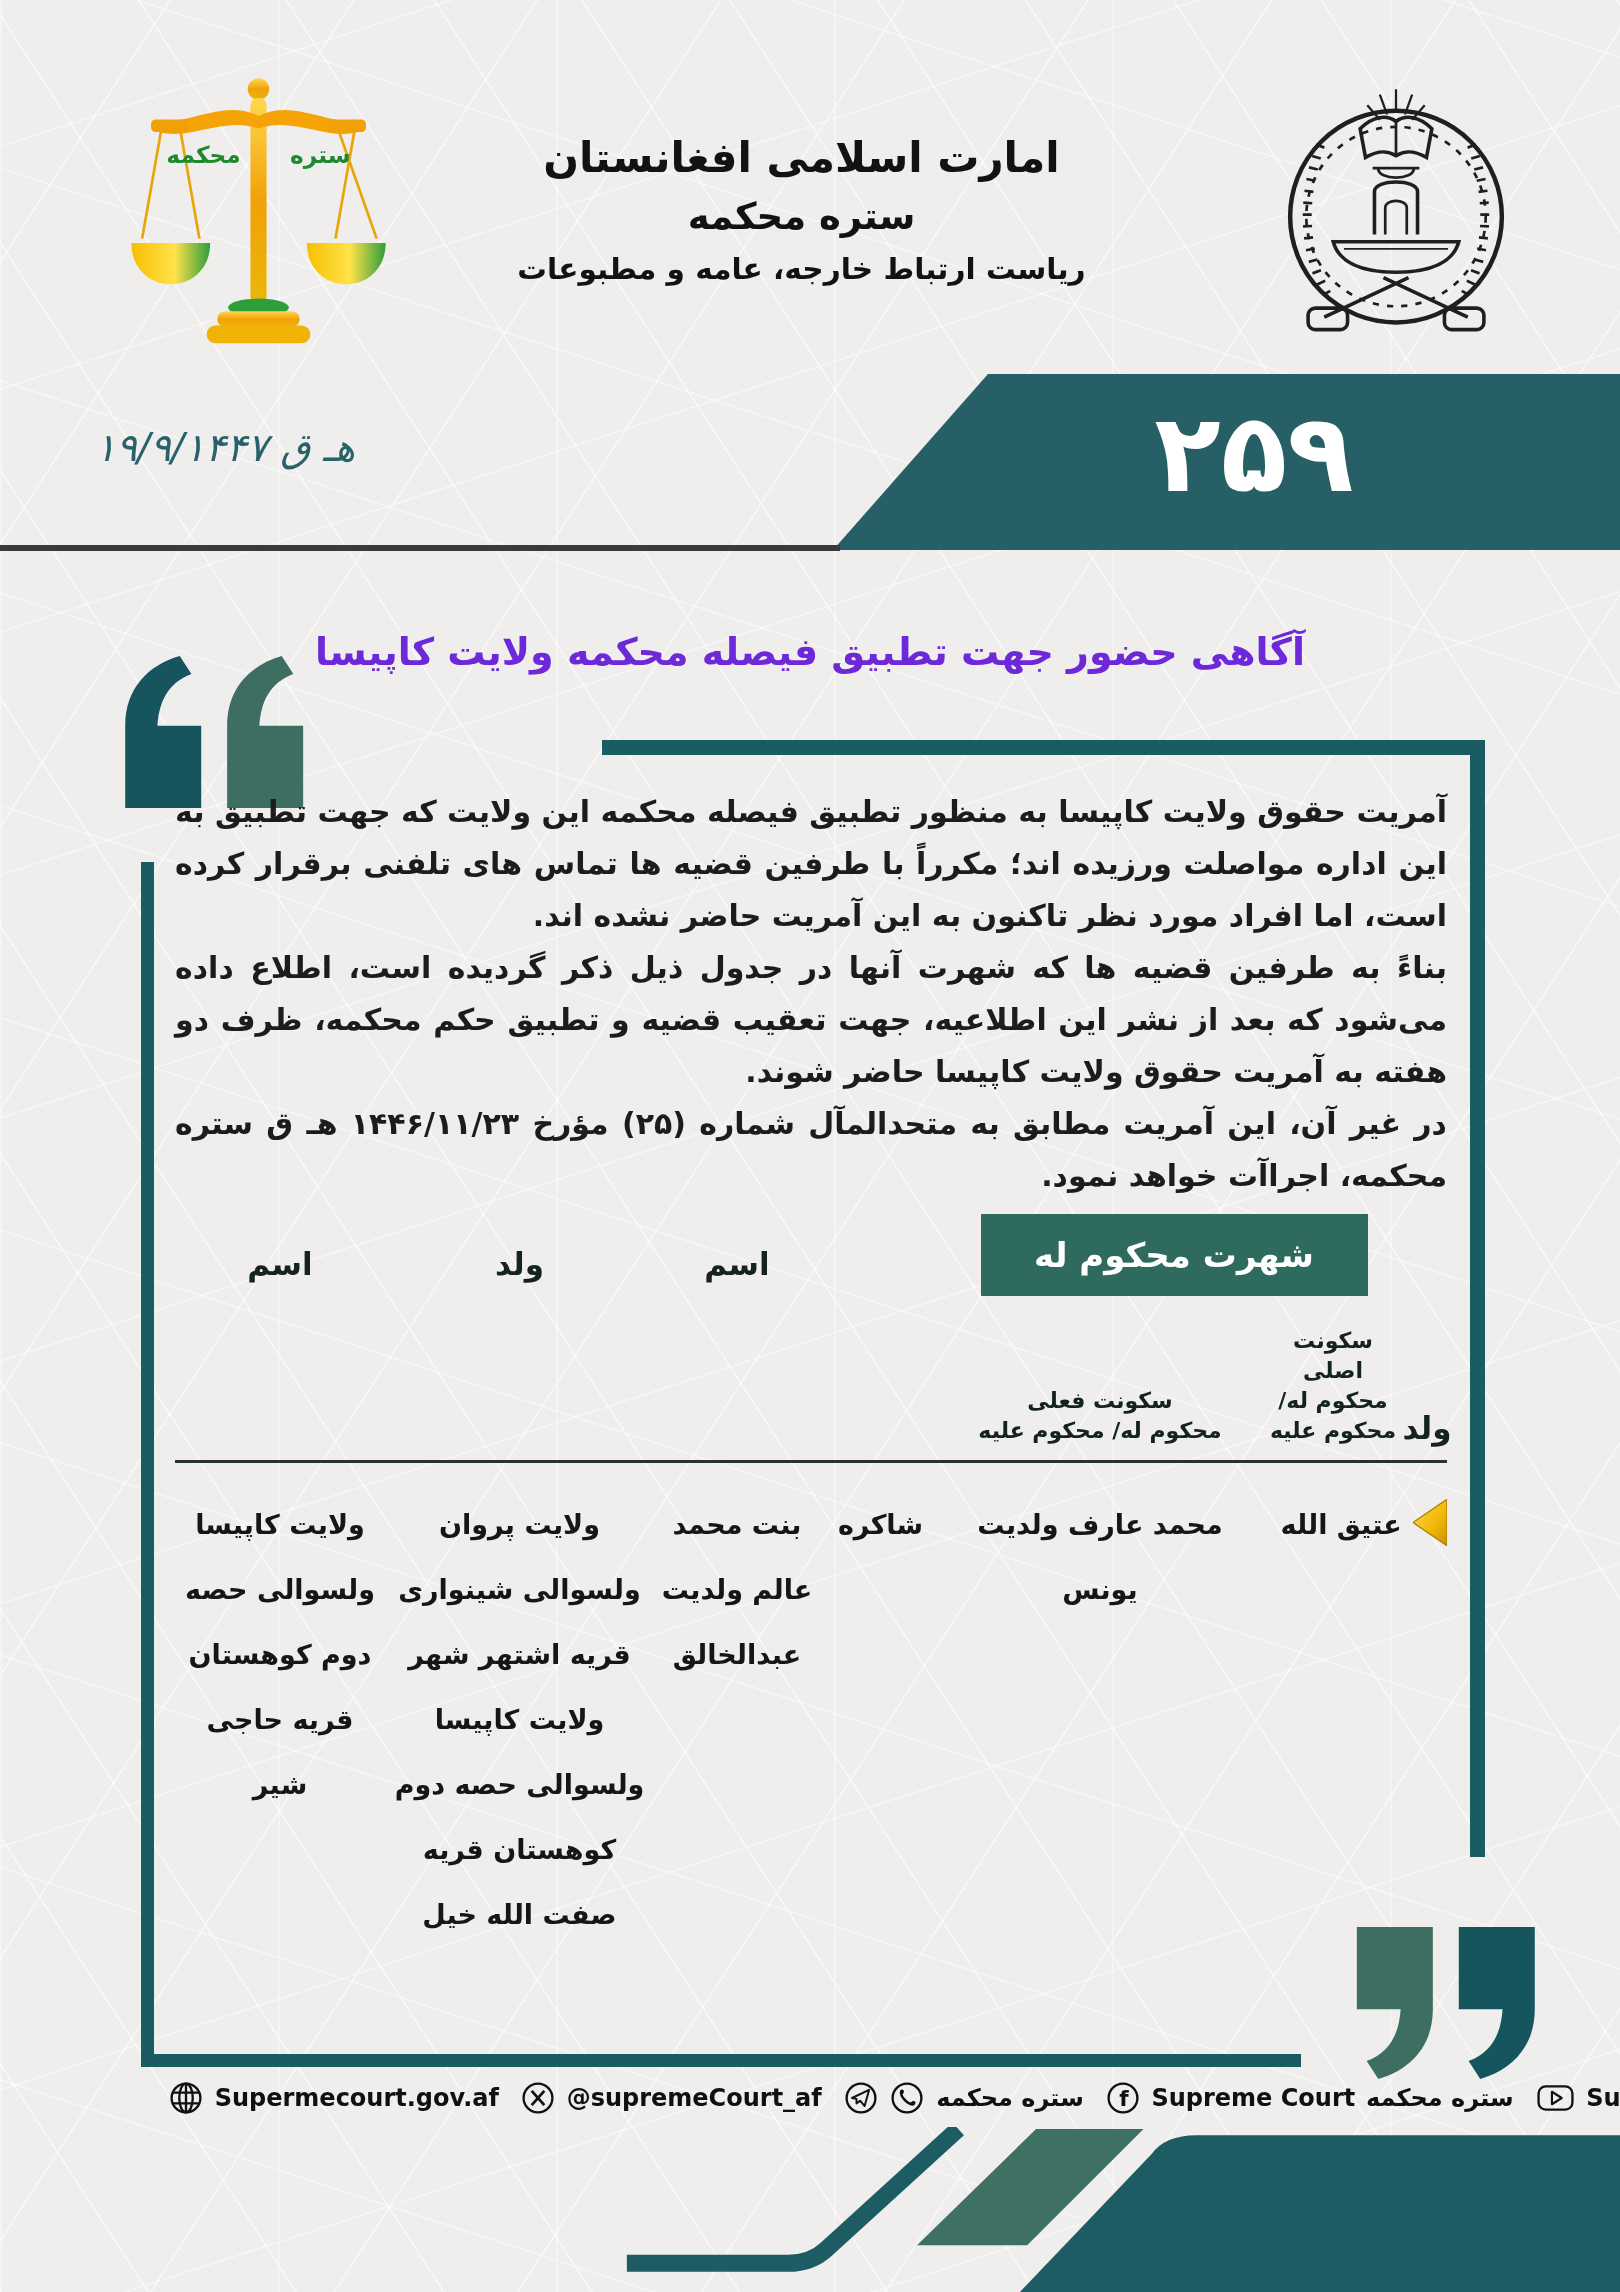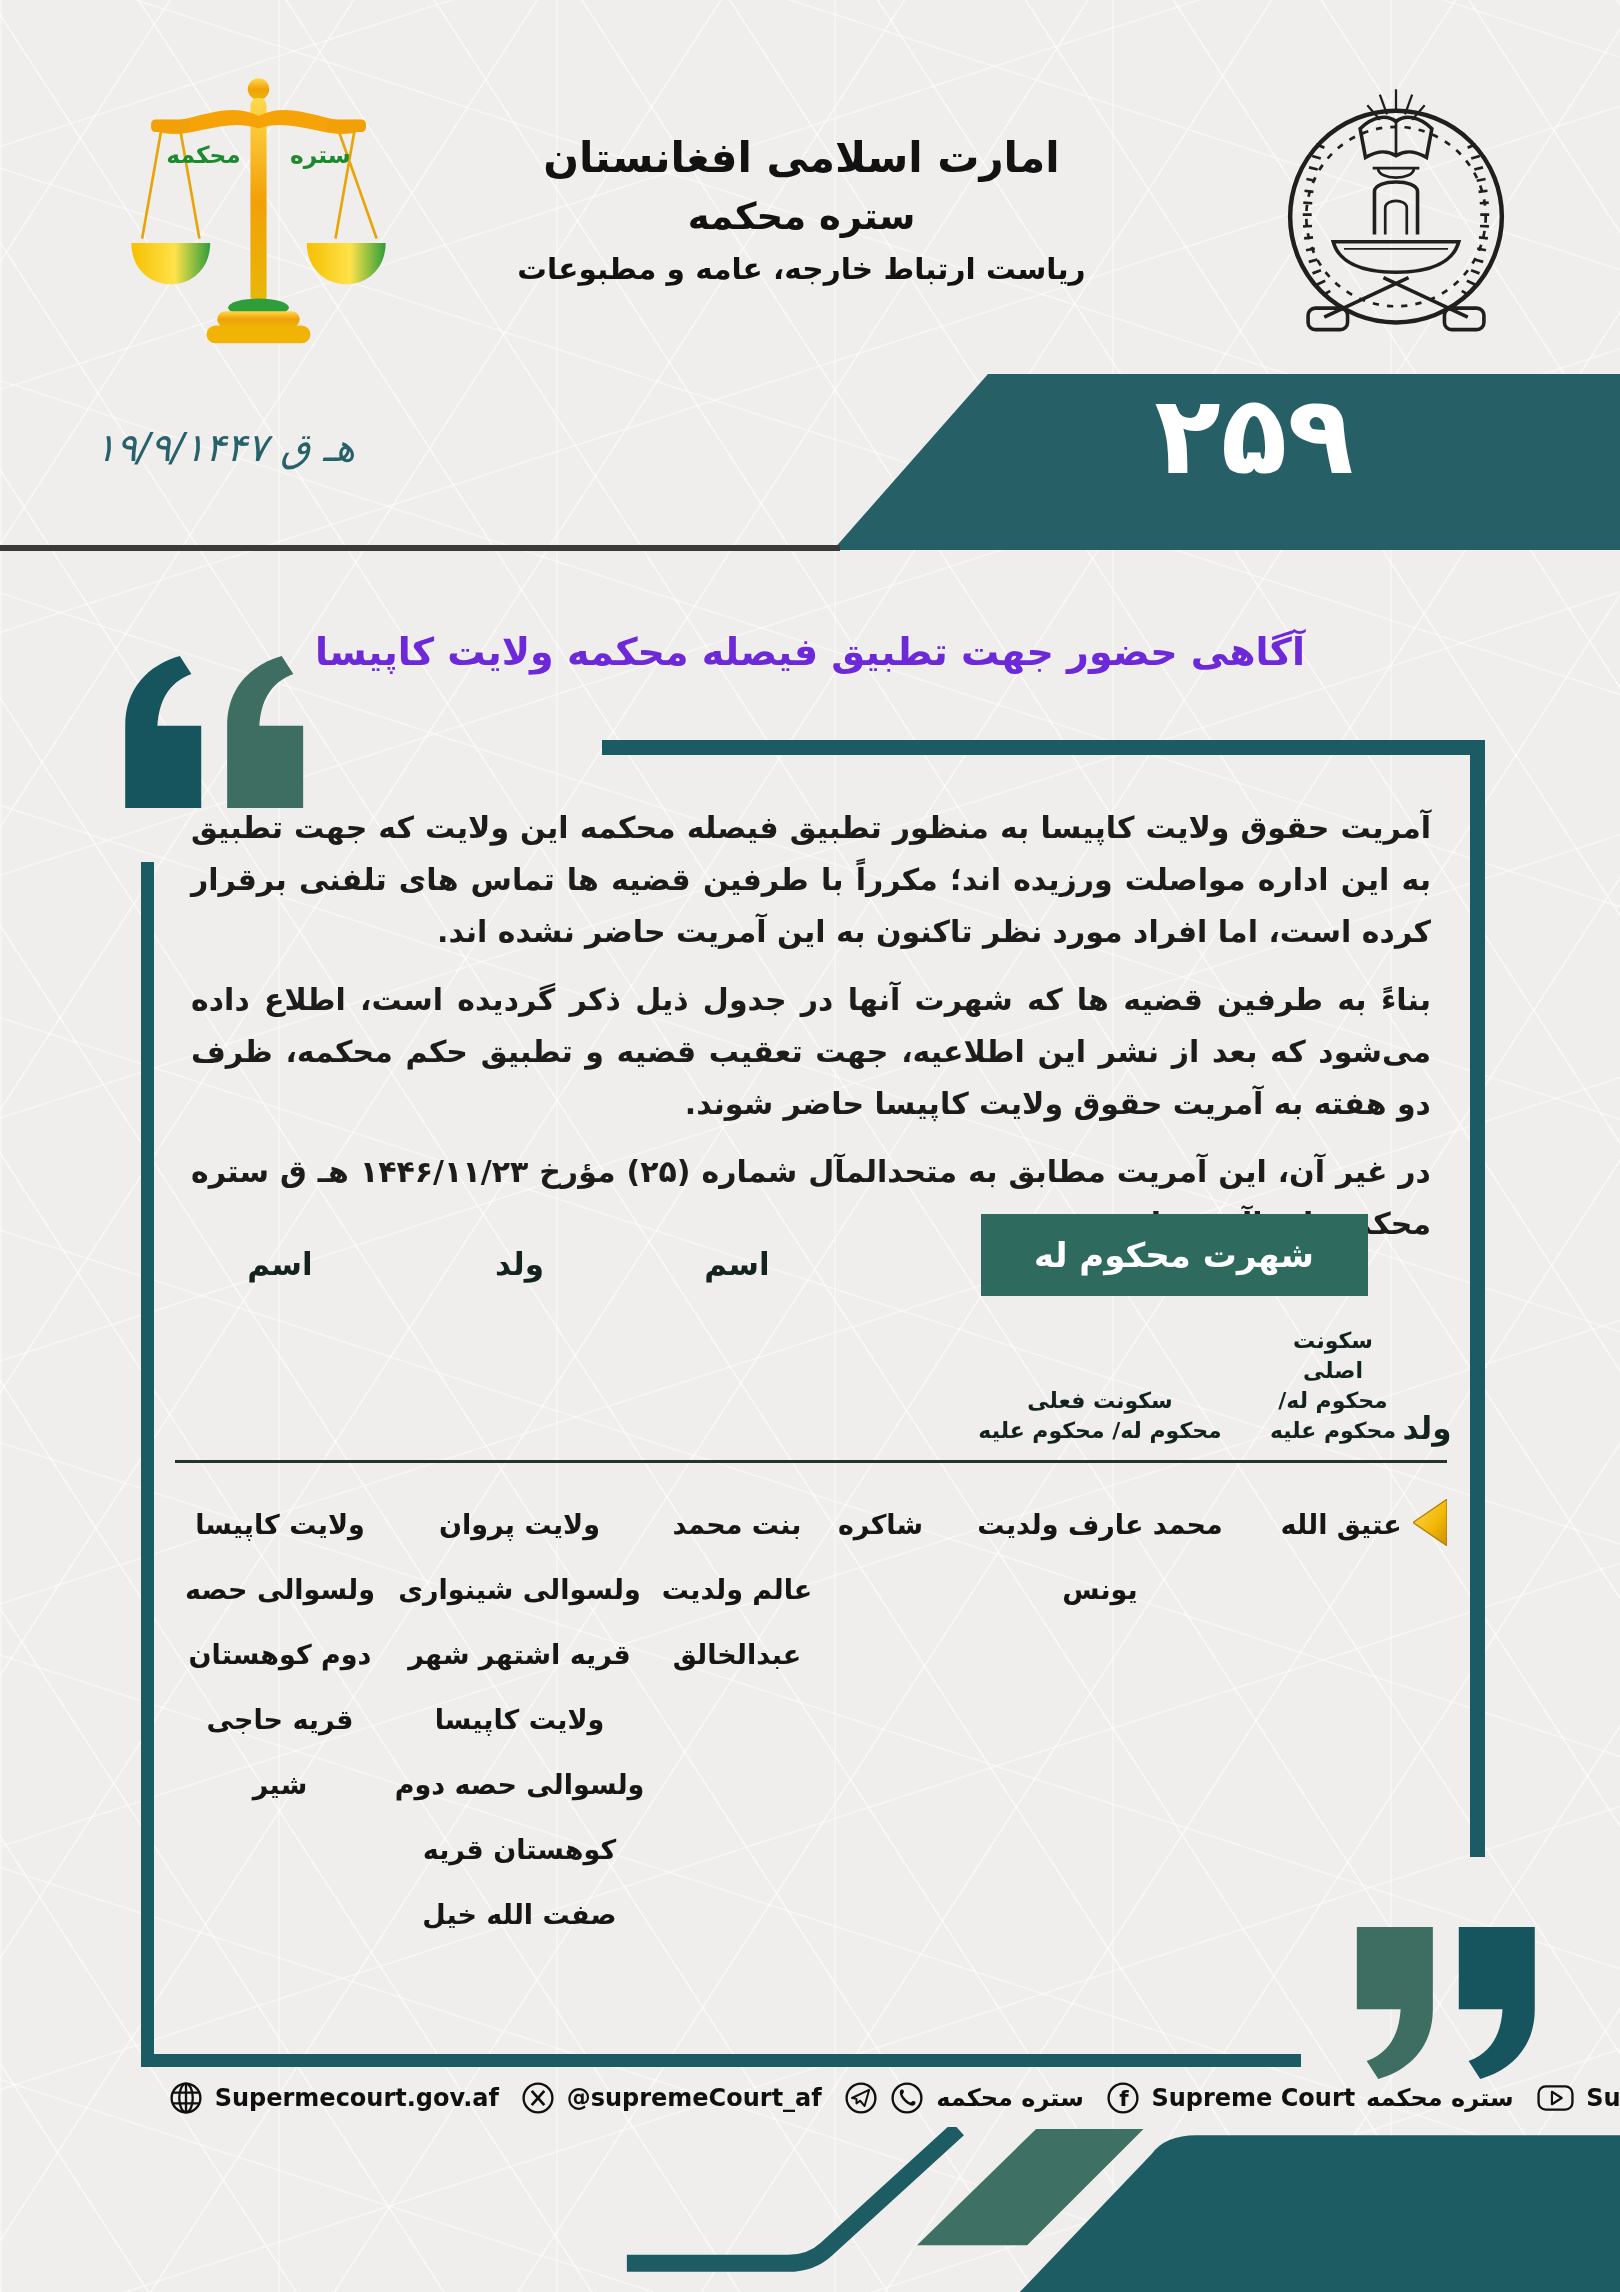--- a/index.html
+++ b/index.html
@@ -21,21 +21,21 @@
   .hdr-text { position:absolute; top:133px; left:488px; width:627px; text-align:center; color:#121212; direction:rtl; }
   .hdr-calligraphy { font-size:42px; font-weight:900; letter-spacing:0.9px; }
   .hdr-court { font-size:37px; font-weight:800; margin-top:12.5px; }
   .hdr-directorate { font-size:29.6px; font-weight:800; margin-top:14.3px; }
   .logo-scales { position:absolute; left:124px; top:73px; }
   .logo-emblem { position:absolute; left:1274px; top:82px; }
 
   
   .banner-shape { position:absolute; left:0; top:374px; width:1620px; height:176px;
     background:#275f66; clip-path:polygon(833px 100%, 988px 0, 100% 0, 100% 100%); }
-  .banner-number { position:absolute; left:1003px; top:376px; width:502px; text-align:center;
+  .banner-number { position:absolute; left:1003px; top:394px; width:502px; text-align:center;
     color:#fff; font-size:109px; font-weight:800; line-height:1.1; }
   .banner-date { position:absolute; left:95px; top:425px; direction:ltr;
     color:#27616a; font-size:39px; font-weight:400; font-style:italic; }
   .banner-rule { position:absolute; left:0; top:545px; width:840px; height:6.3px; background:#3a3a3a; }
 
   
   .notice-title { position:absolute; left:228px; top:630px; width:1164px; text-align:center;
     direction:rtl; color:#6d28d9; font-size:38px; font-weight:800; }
 
   
@@ -46,21 +46,21 @@
   .frame { position:absolute; background:#1a5b64; }
   .frame-top    { left:602px;  top:740px;  width:883px;  height:15px; }
   .frame-right  { left:1470px; top:740px;  width:15px;   height:1117px; }
   .frame-left   { left:141px;  top:862px;  width:13.4px;   height:1205px; }
   .frame-bottom { left:141px;  top:2054px; width:1160px; height:13.4px; }
 
   
   .body-text { position:absolute; left:175px; top:786px; width:1272px; direction:rtl;
     color:#1c1c1c; font-size:30px; font-weight:700; line-height:52px;
     text-align:justify; }
-  .body-text p { margin:16px; }
+  .body-text p { margin:0; }
 
   
   .court-table { position:absolute; left:175px; top:1214px; width:1272px; direction:rtl;
     display:grid; grid-template-columns:40px 148px 318px 121px 166px 269px 210px; }
   .grp-box { background:#2e6b5e; color:#fff; font-size:34px; font-weight:800;
     height:82px; display:flex; align-items:center; justify-content:center; }
   .grp-for { grid-column:2 / 4; width:387px; margin:0 auto; }
   .grp-against { grid-column:4 / 8; width:390px; margin-right:85px; }
   .col-hdr { display:flex; flex-direction:column; justify-content:flex-end; align-items:center;
     color:#14231f; font-weight:800; padding:30px 3.6px 14.3px 3.6px; }

